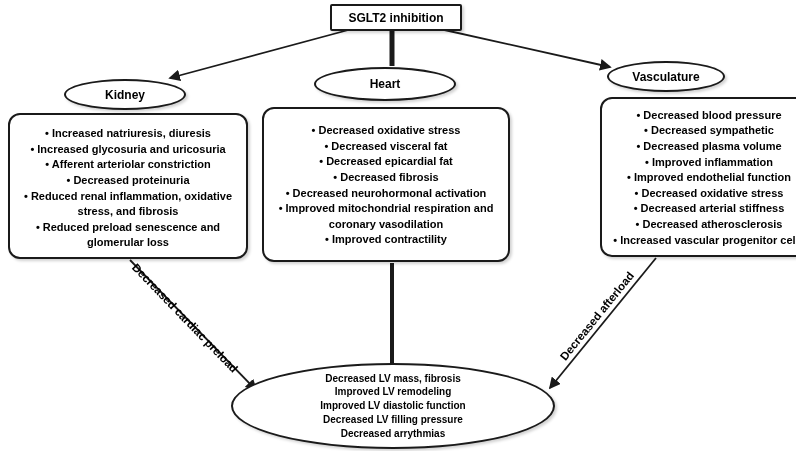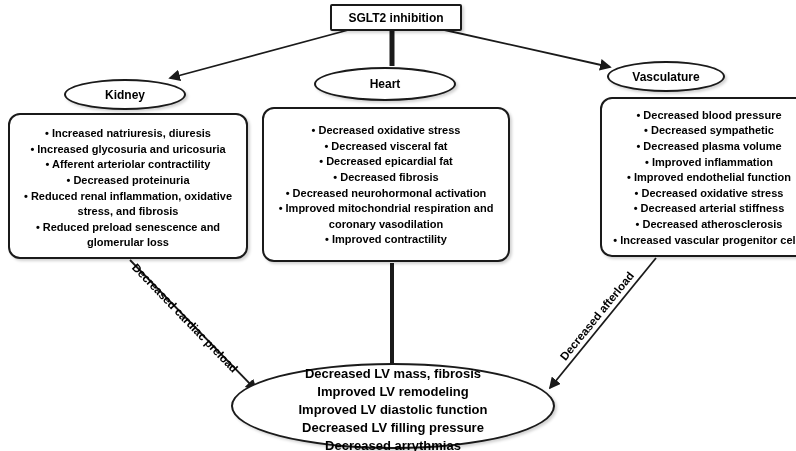--- a/index.html
+++ b/index.html
@@ -30,21 +30,21 @@
     font-weight:bold;font-size:11px;line-height:1.42;
     text-align:center;
     display:flex;flex-direction:column;justify-content:center;
   }
   .kidney-box{left:8px;top:113px;width:240px;height:146px;justify-content:flex-end;}
   .heart-box{left:262px;top:107px;width:248px;height:155px;}
   .vasc-box{left:600px;top:97px;width:218px;height:160px;}
   .outcome-ellipse{
     left:231px;top:363px;width:324px;height:86px;
     flex-direction:column;
-    font-weight:bold;font-size:13px;line-height:1.38;text-align:center;justify-content:space-between;
+    font-weight:bold;font-size:10px;line-height:1.38;text-align:center;
   }
   .edge-label{
     position:absolute;z-index:3;
     font-weight:bold;font-size:11.5px;white-space:nowrap;
   }
   .edge-label.preload{left:185px;top:318px;transform:translate(-50%,-50%) rotate(46deg);}
   .edge-label.afterload{left:597px;top:316px;transform:translate(-50%,-50%) rotate(-51deg);}
 </style>
 </head>
 <body>
@@ -75,21 +75,21 @@
   <div class="node ellipse heart-ellipse">
     <span class="ellipse-label">Heart</span>
   </div>
   <div class="node ellipse vasc-ellipse">
     <span class="ellipse-label">Vasculature</span>
   </div>
 
   <div class="node rounded list-box kidney-box">
       <div>• Increased natriuresis, diuresis</div>
       <div>• Increased glycosuria and uricosuria</div>
-      <div>• Afferent arteriolar contractility</div>
+      <div>• Afferent arteriolar constriction</div>
       <div>• Decreased proteinuria</div>
       <div>• Reduced renal inflammation, oxidative stress, and fibrosis</div>
       <div>• Reduced preload senescence and glomerular loss</div>
     </div>
 
   <div class="node rounded list-box heart-box">
       <div>• Decreased oxidative stress</div>
       <div>• Decreased visceral fat</div>
       <div>• Decreased epicardial fat</div>
       <div>• Decreased fibrosis</div>

